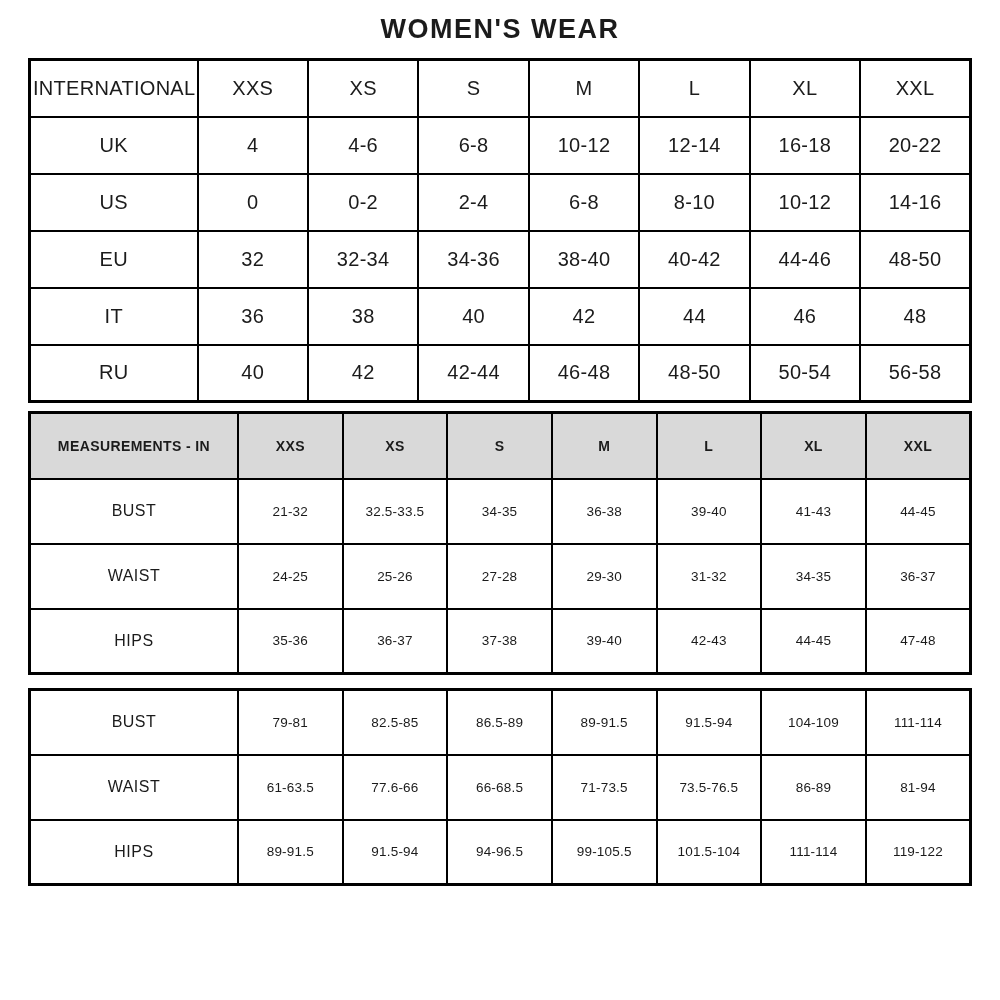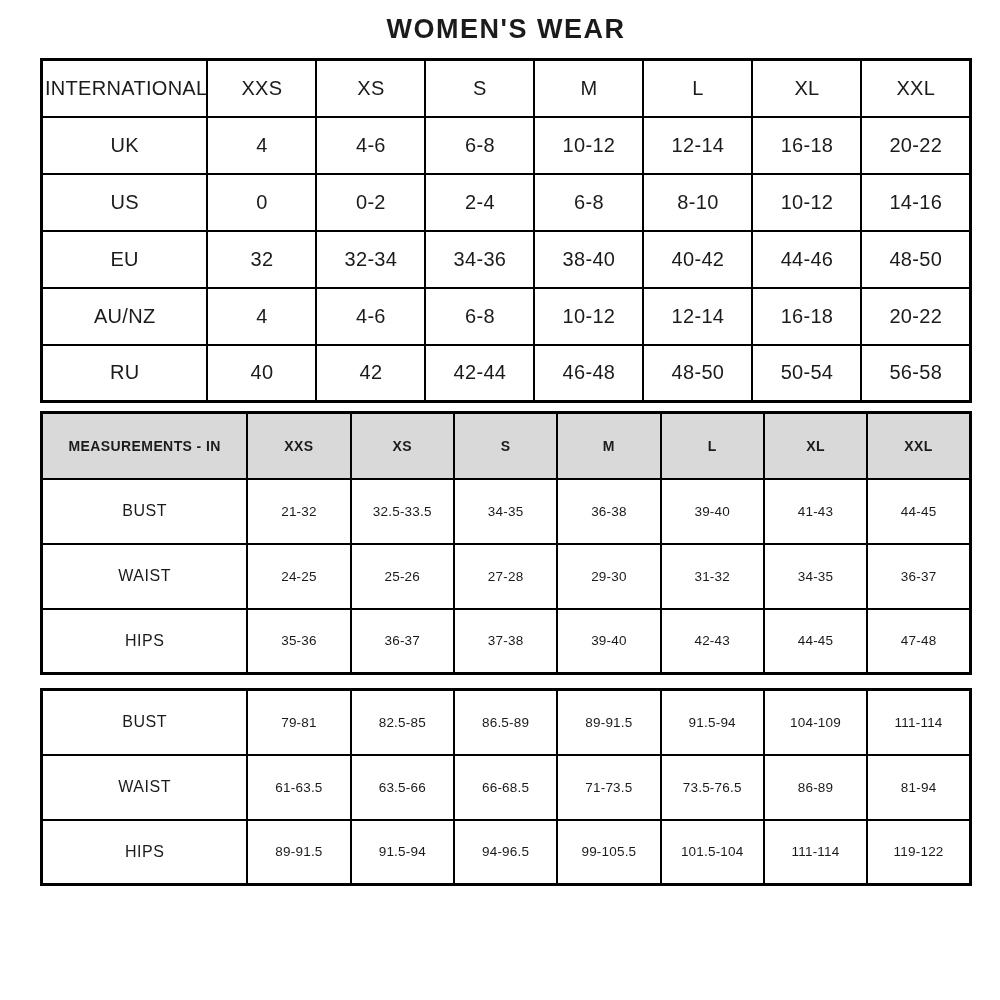--- a/index.html
+++ b/index.html
@@ -13,21 +13,21 @@
     margin: 0;
     padding: 0;
     background: var(--page-bg);
     font-family: "Liberation Sans", sans-serif;
     color: var(--text-color);
   }
   .page {
     width: 1000px;
     height: 1000px;
     margin: 0 auto;
-    padding: 10px 28px 12px 40px;
+    padding: 10px 28px 12px 28px;
     background: var(--page-bg);
   }
   .page-title {
     text-align: center;
     font-size: 27px;
     font-weight: bold;
     letter-spacing: 1.5px;
     margin: 4px 0 13px 0;
     color: var(--text-color);
   }
@@ -124,28 +124,28 @@
           <td class="row-label">EU</td>
           <td>32</td>
           <td>32-34</td>
           <td>34-36</td>
           <td>38-40</td>
           <td>40-42</td>
           <td>44-46</td>
           <td>48-50</td>
         </tr>
         <tr>
-          <td class="row-label">AU/NZ</td>
-          <td>4</td>
-          <td>4-6</td>
-          <td>6-8</td>
-          <td>10-12</td>
-          <td>12-14</td>
-          <td>16-18</td>
-          <td>20-22</td>
+          <td class="row-label">IT</td>
+          <td>36</td>
+          <td>38</td>
+          <td>40</td>
+          <td>42</td>
+          <td>44</td>
+          <td>46</td>
+          <td>48</td>
         </tr>
         <tr>
           <td class="row-label">RU</td>
           <td>40</td>
           <td>42</td>
           <td>42-44</td>
           <td>46-48</td>
           <td>48-50</td>
           <td>50-54</td>
           <td>56-58</td>
@@ -226,21 +226,21 @@
           <td>82.5-85</td>
           <td>86.5-89</td>
           <td>89-91.5</td>
           <td>91.5-94</td>
           <td>104-109</td>
           <td>111-114</td>
         </tr>
         <tr>
           <td class="row-label">WAIST</td>
           <td>61-63.5</td>
-          <td>63.5-66</td>
+          <td>77.6-66</td>
           <td>66-68.5</td>
           <td>71-73.5</td>
           <td>73.5-76.5</td>
           <td>86-89</td>
           <td>81-94</td>
         </tr>
         <tr>
           <td class="row-label">HIPS</td>
           <td>89-91.5</td>
           <td>91.5-94</td>

